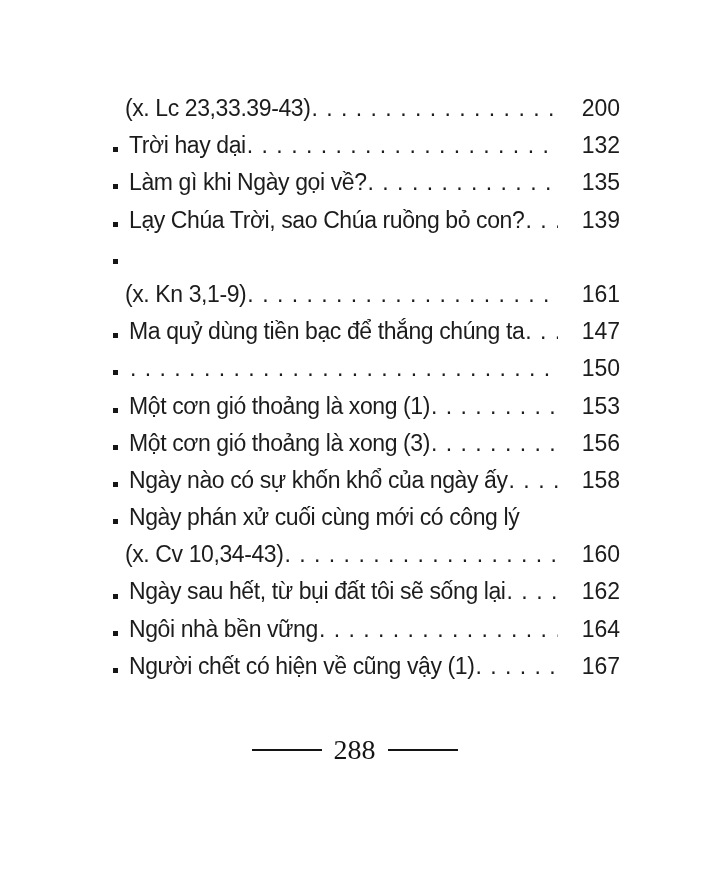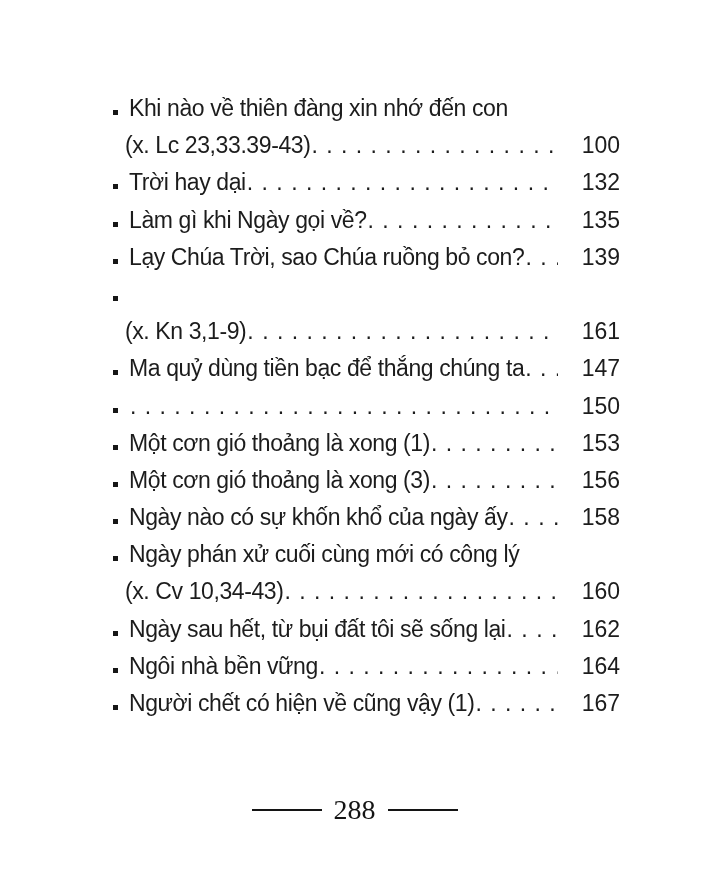--- a/index.html
+++ b/index.html
@@ -55,21 +55,21 @@
   }
   .pageno {
     flex: none;
     width: 46px;
     margin-left: 16px;
     text-align: right;
     letter-spacing: 0;
   }
   .footer {
     position: absolute;
-    top: 796px;
+    top: 736px;
     left: 0;
     right: 0;
     display: flex;
     align-items: center;
     justify-content: center;
     gap: 12px;
   }
   .footer .rule {
     width: 70px;
     height: 2px;
@@ -79,30 +79,25 @@
     font-family: "Liberation Serif", serif;
     font-size: 28px;
     color: #141414;
     line-height: 1;
   }
 </style>
 </head>
 <body>
 
 <div class="toc">
-    <div class="toc-row">
-    <span class="bullet"></span>
-    <span class="entry-text">Khi nào về thiên đàng xin nhớ đến con</span>
-
-  </div>
     <div class="toc-row indent">
 
     <span class="entry-text">(x. Lc 23,33.39-43)</span>
     <span class="leader">. . . . . . . . . . . . . . . . . . . . . . . . . . . . . . . . . . . . . . . . . . . . . . . . . . . . . . . . . . . . </span>
-    <span class="pageno">100</span>
+    <span class="pageno">200</span>
   </div>
     <div class="toc-row">
     <span class="bullet"></span>
     <span class="entry-text">Trời hay dại</span>
     <span class="leader">. . . . . . . . . . . . . . . . . . . . . . . . . . . . . . . . . . . . . . . . . . . . . . . . . . . . . . . . . . . . </span>
     <span class="pageno">132</span>
   </div>
     <div class="toc-row">
     <span class="bullet"></span>
     <span class="entry-text">Làm gì khi Ngày gọi về?</span>

